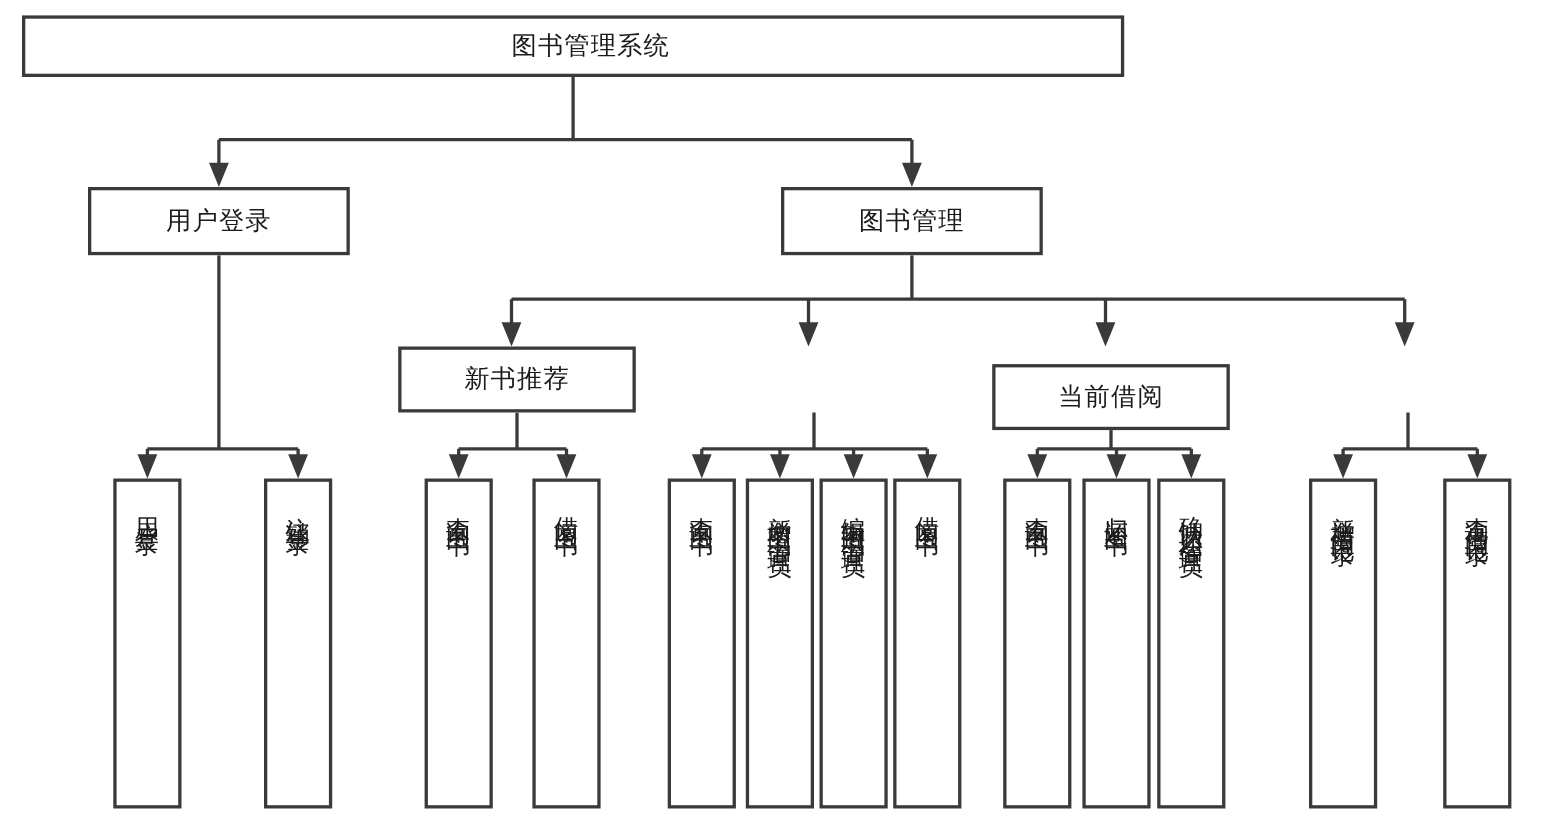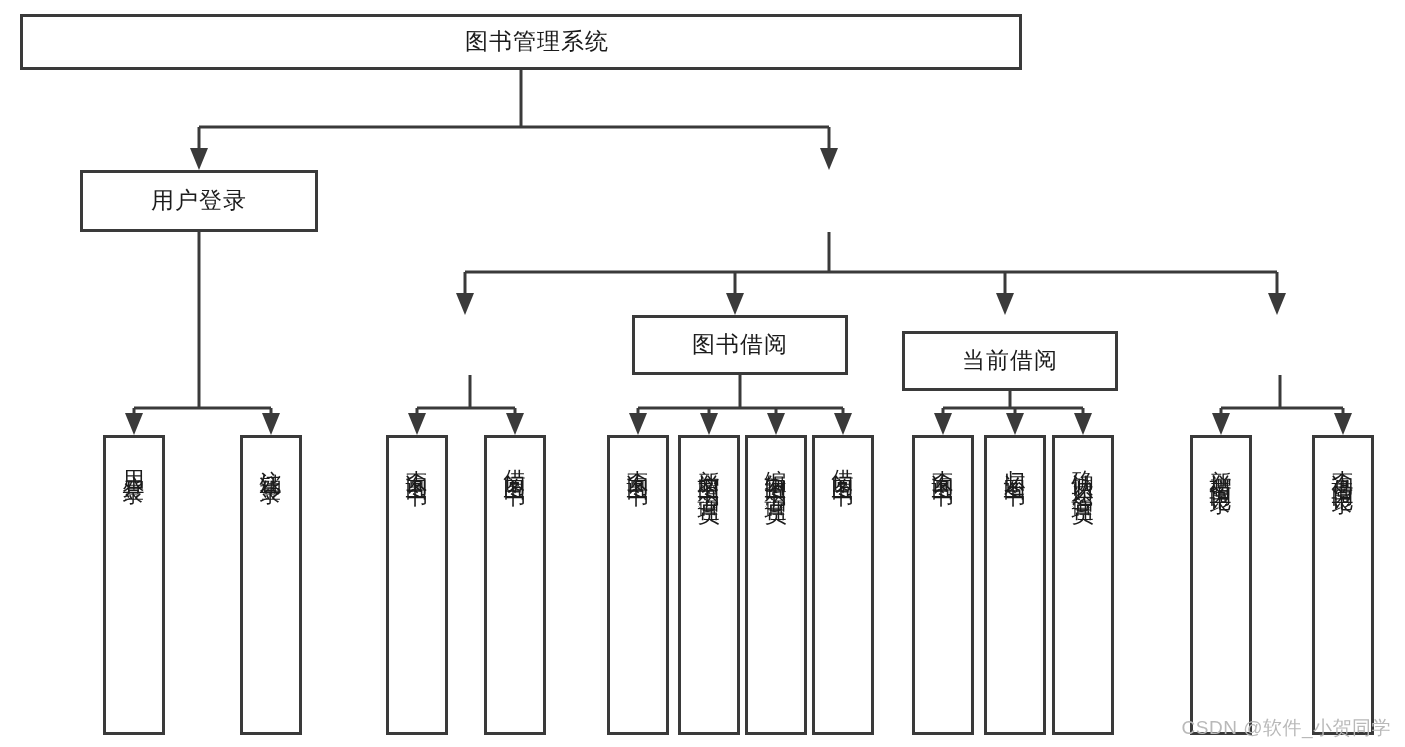--- a/index.html
+++ b/index.html
@@ -131,23 +131,26 @@
       <polygon points="1334,413 1352,413 1343,435" fill="#3a3a3a"></polygon>
     </svg>
 
   <div class="node root h" style="left: 20px; top: 14px; width: 1002px; height: 56px;">
     <span>图书管理系统</span>
   </div>
 
   <div class="node h" style="left: 80px; top: 170px; width: 238px; height: 62px;">
     <span>用户登录</span>
   </div>
+  <div class="node h" style="left: 710px; top: 170px; width: 238px; height: 62px;">
+    <span>图书管理</span>
+  </div>
 
-  <div class="node h" style="left: 632px; top: 315px; width: 216px; height: 60px;">
-    <span>图书借阅</span>
+  <div class="node h" style="left: 362px; top: 315px; width: 216px; height: 60px;">
+    <span>新书推荐</span>
   </div>
   <div class="node h" style="left: 902px; top: 315px; width: 216px; height: 60px; margin-top: 16px;">
     <span>当前借阅</span>
   </div>
 
   <div class="node leaf" style="left: 103px; top: 435px; width: 62px; height: 300px;">
     <span class="vtext">用户登录</span>
   </div>
   <div class="node leaf" style="left: 240px; top: 435px; width: 62px; height: 300px;">
     <span class="vtext">注销登录</span>
@@ -179,15 +182,14 @@
   <div class="node leaf" style="left: 1052px; top: 435px; width: 62px; height: 300px;">
     <span class="vtext">确认归还（管理员）</span>
   </div>
   <div class="node leaf" style="left: 1190px; top: 435px; width: 62px; height: 300px;">
     <span class="vtext">新增借阅记录</span>
   </div>
   <div class="node leaf" style="left: 1312px; top: 435px; width: 62px; height: 300px;">
     <span class="vtext">查询借阅记录</span>
   </div>
 
-  <div class="watermark">CSDN @软件_小贺同学</div>
 
 </div>
 
 </body></html>

